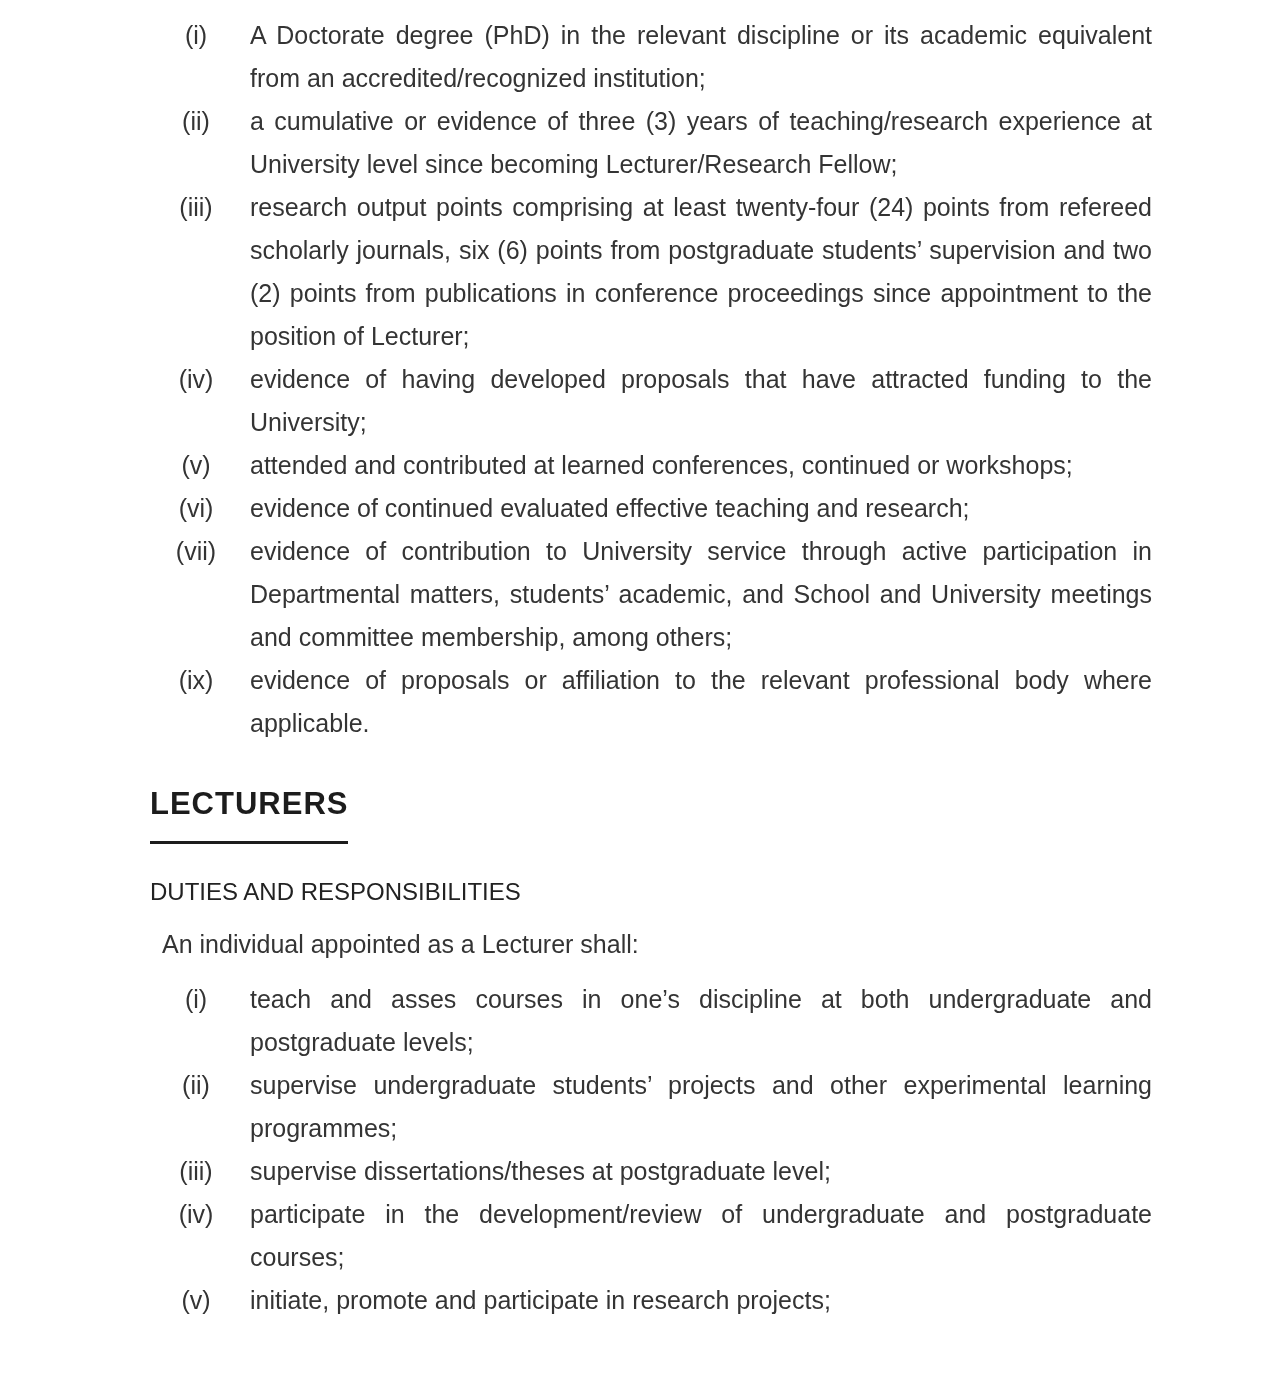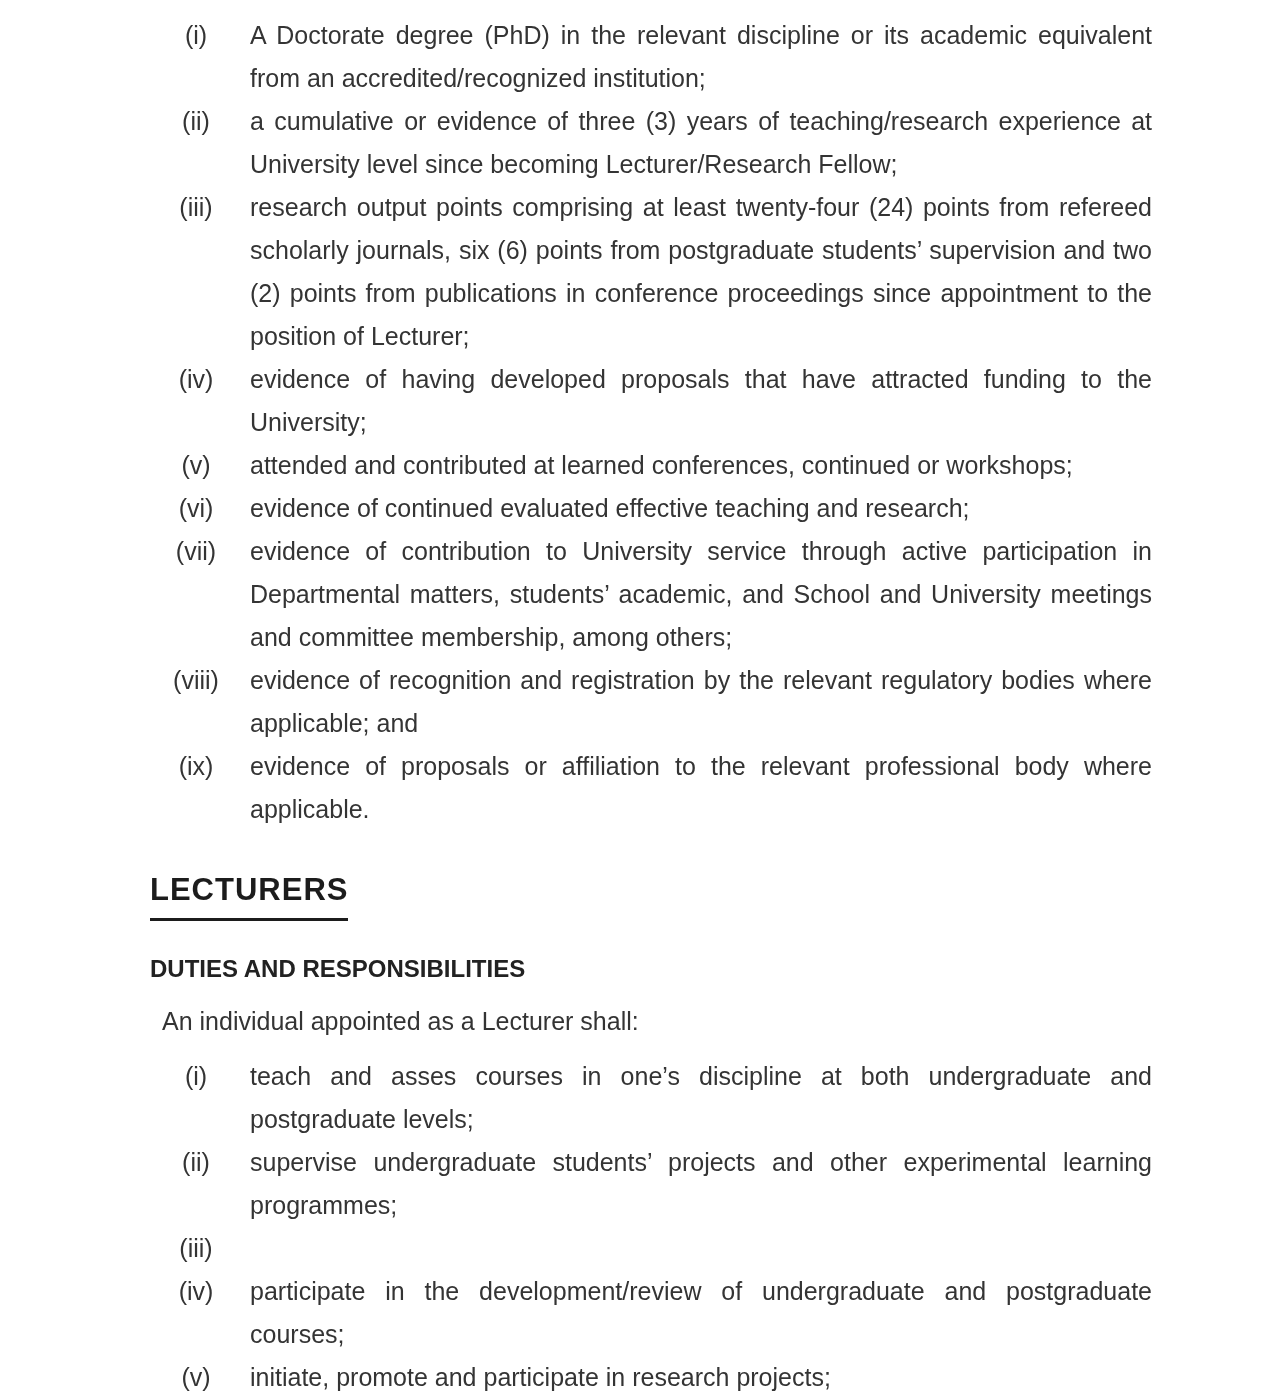--- a/index.html
+++ b/index.html
@@ -33,27 +33,27 @@
     margin: 41px 0 0 0;
     font-size: 31px;
     line-height: 36px;
     font-weight: bold;
     letter-spacing: 1px;
     color: #1c1c1c;
   }
   h1.section-heading .underlined {
     display: inline-block;
     border-bottom: 3px solid #1c1c1c;
-    padding-bottom: 10px;
+    padding-bottom: 19px;
   }
   h2.sub-heading {
     margin: 28px 0 0 0;
     font-size: 24px;
     line-height: 40px;
-    font-weight: bold;
+    font-weight: normal;
     color: #222222;
   }
   p.intro {
     margin: 12px;
     line-height: 40px;
   }
   .duties-list { margin-top: 14px; }
 </style>
 </head>
 <body>
@@ -90,24 +90,20 @@
       <div class="num-item">
         <span class="marker">(vi)</span>
         <span class="itext">evidence of continued evaluated effective teaching and research;</span>
       </div>
 
       <div class="num-item">
         <span class="marker">(vii)</span>
         <span class="itext">evidence of contribution to University service through active participation in Departmental matters, students’ academic, and School and University meetings and committee membership, among others;</span>
       </div>
 
-      <div class="num-item">
-        <span class="marker">(viii)</span>
-        <span class="itext">evidence of recognition and registration by the relevant regulatory bodies where applicable; and</span>
-      </div>
 
       <div class="num-item">
         <span class="marker">(ix)</span>
         <span class="itext">evidence of proposals or affiliation to the relevant professional body where applicable.</span>
       </div>
     </div>
 
   <h1 class="section-heading">
     <span class="underlined">LECTURERS</span>
   </h1>
@@ -123,20 +119,21 @@
         <span class="itext">teach and asses courses in one’s discipline at both undergraduate and postgraduate levels;</span>
       </div>
 
       <div class="num-item">
         <span class="marker">(ii)</span>
         <span class="itext">supervise undergraduate students’ projects and other experimental learning programmes;</span>
       </div>
 
       <div class="num-item">
         <span class="marker">(iii)</span>
+        <span class="itext">supervise dissertations/theses at postgraduate level;</span>
       </div>
 
       <div class="num-item">
         <span class="marker">(iv)</span>
         <span class="itext">participate in the development/review of undergraduate and postgraduate courses;</span>
       </div>
 
       <div class="num-item">
         <span class="marker">(v)</span>
         <span class="itext">initiate, promote and participate in research projects;</span>

